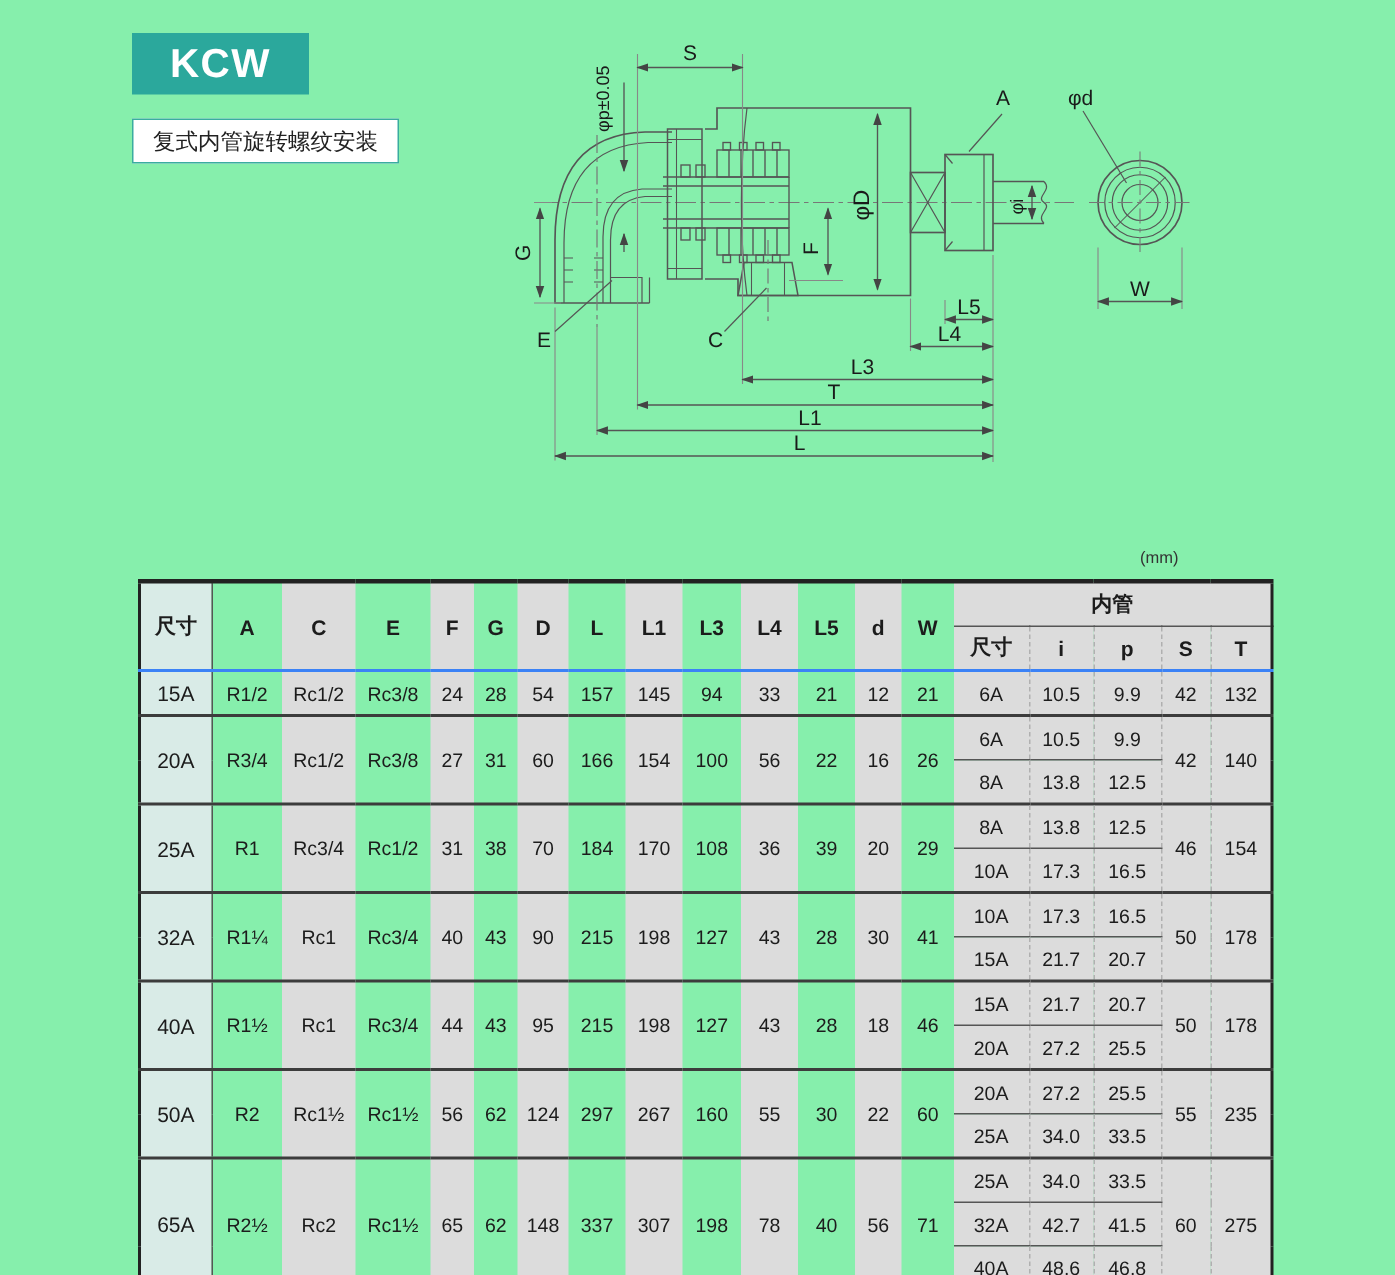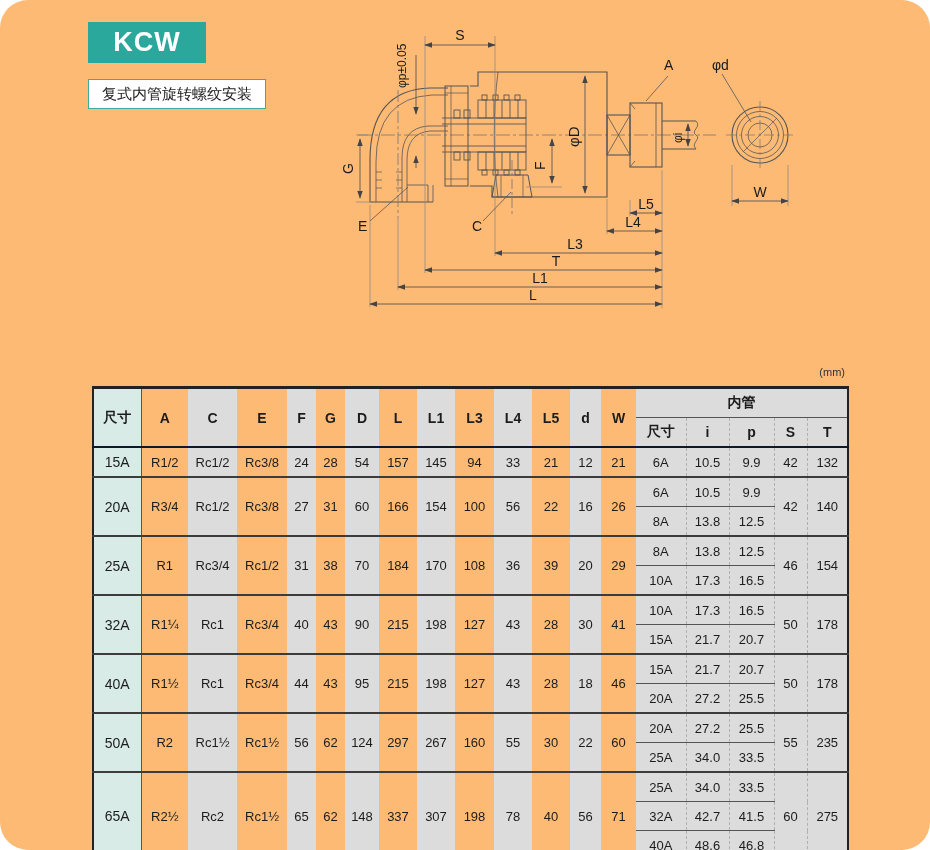--- a/index.html
+++ b/index.html
@@ -1,38 +1,38 @@
 <!DOCTYPE html>
 <html><head>
 <meta charset="utf-8">
 <style>
   html,body{margin:0;padding:0;background:#fff;}
-  .page{position:relative;width:930px;height:850px;background:#fdba74;overflow:hidden;
-        font-family:"Liberation Sans",sans-serif;color:#1a1a1a;border-radius:28px;}
+  .page{position:relative;width:930px;height:850px;background:#86efac;overflow:hidden;
+        font-family:"Liberation Sans",sans-serif;color:#1a1a1a;}
   .badge{position:absolute;left:88px;top:22px;width:118px;height:41px;background:#2ba89c;
          color:#fff;font-weight:bold;font-size:27px;display:flex;align-items:center;
          justify-content:center;letter-spacing:1px;}
   .subtitle{position:absolute;left:88px;top:79px;height:28px;border:1px solid #3aaca0;
             background:#fff;color:#222;font-weight:normal;font-size:15px;
             display:flex;align-items:center;padding:0 13px;}
-  .unit-note{position:absolute;top:366px;left:760px;width:85px;text-align:right;
+  .unit-note{position:absolute;top:366px;left:760px;width:85px;text-align:left;
              font-size:11px;color:#333;}
   .drawing{position:absolute;left:330px;top:0px;}
 
   
   .tblwrap{position:absolute;left:92px;top:386px;}
   table{border-collapse:collapse;table-layout:fixed;width:753px;border:2px solid #222;border-top-width:3px;}
   td,th{text-align:center;vertical-align:middle;padding:0;height:28px;
         font-family:"Liberation Sans",sans-serif;font-size:13px;color:#1c1c1c;}
   th{font-weight:bold;font-size:14px;margin-left:40px;}
   .mint{background:#d9ebe7;}
   .gray{background:#dcdcdc;}
   .sizecol{border-right:1px solid #555;font-size:14px;}
   th.grp{border-bottom:1px solid #555;}
-  .hdrbot{border-bottom:2px solid #0f172a;}
+  .hdrbot{border-bottom:2px solid #3b82f6;}
   .group-start{border-top:2px solid #3c3c3c;}
   .subsep{border-top:1.5px solid #555;}
   td.dash,th.dash{border-left:1px dashed #b0b0b0;}
 </style>
 </head>
 <body>
 
 <div class="page">
 
   <div class="badge">KCW</div>

